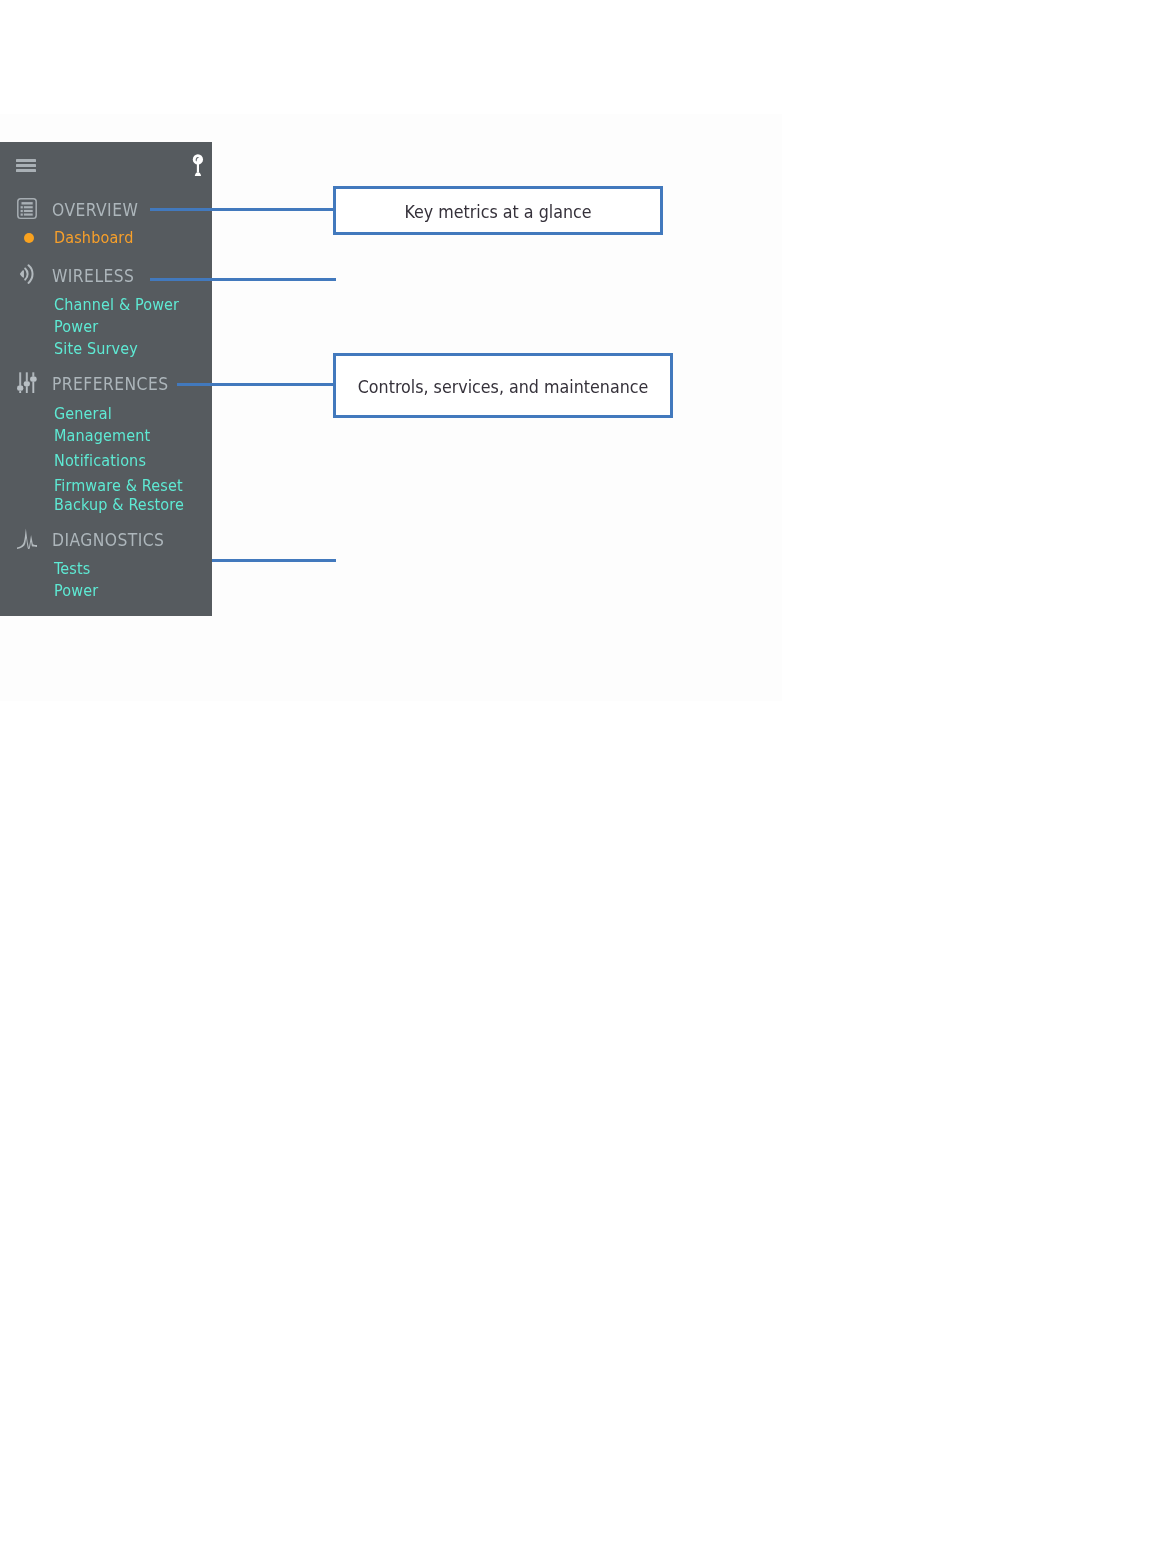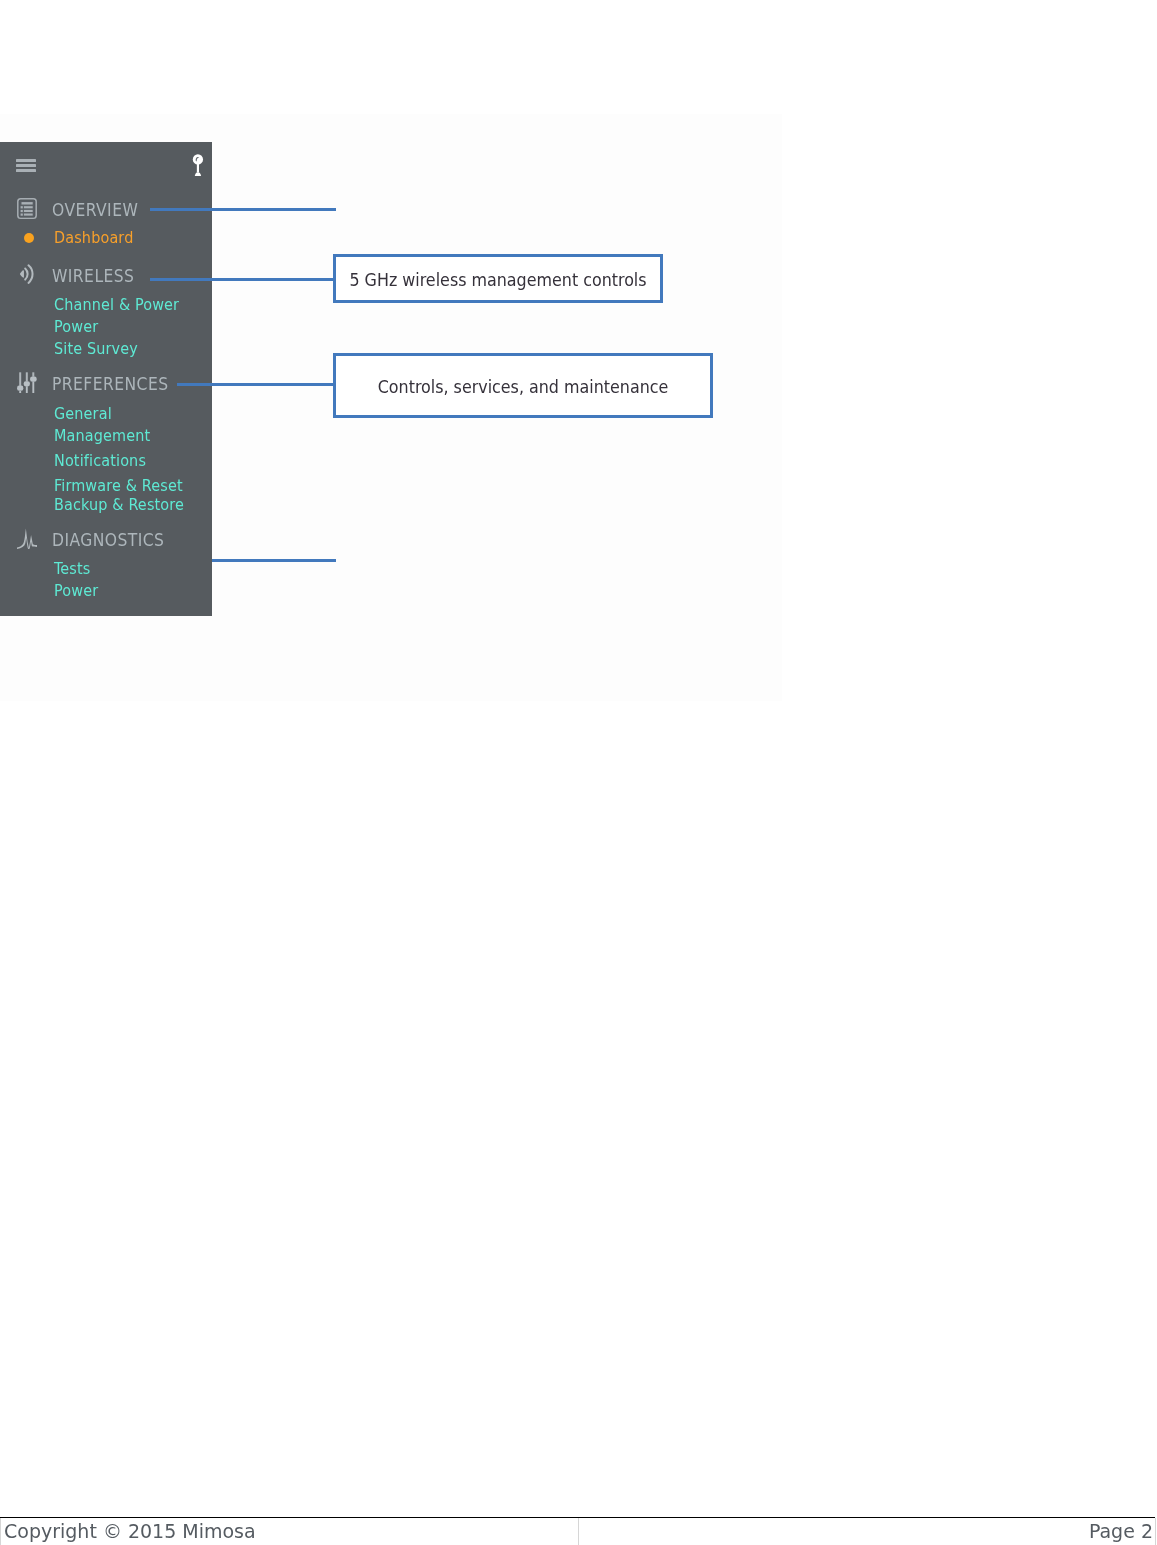--- a/index.html
+++ b/index.html
@@ -143,30 +143,22 @@
       </div>
       <span class="sub" style="top:417.5px">Tests</span>
       <span class="sub" style="top:439.5px">Power</span>
     </div>
 
     <div class="hline" style="left:150px;top:94px;width:186px"></div>
     <div class="hline" style="left:150px;top:164px;width:186px"></div>
     <div class="hline" style="left:177.3px;top:269px;width:158.7px"></div>
     <div class="hline" style="left:211.8px;top:444.8px;width:124.2px"></div>
 
-    <div class="cbox" style="left:333px;top:140px;width:330px;height:49px;padding-top:3px">
-        <span>5 GHz wireless management controls</span>
+    <div class="cbox" style="left:333px;top:72px;width:330px;height:49px;padding-top:3px">
+        <span>Key metrics at a glance</span>
       </div>
-    <div class="cbox" style="left:333px;top:238.9px;width:380px;height:65.1px;padding-top:3px">
+    <div class="cbox" style="left:333px;top:238.9px;width:340px;height:65.1px;padding-top:3px">
         <span>Controls, services, and maintenance</span>
       </div>
   </div>
 
-  <div class="ftr">
-    <div class="rule"></div>
-    <div class="vline" style="left:0px"></div>
-    <div class="vline" style="left:578px"></div>
-    <div class="vline" style="left:1155px"></div>
-    <div class="ftr-left">Copyright © 2015 Mimosa</div>
-    <div class="ftr-right">Page 2</div>
-  </div>
 
 </div>
 
 </body></html>

